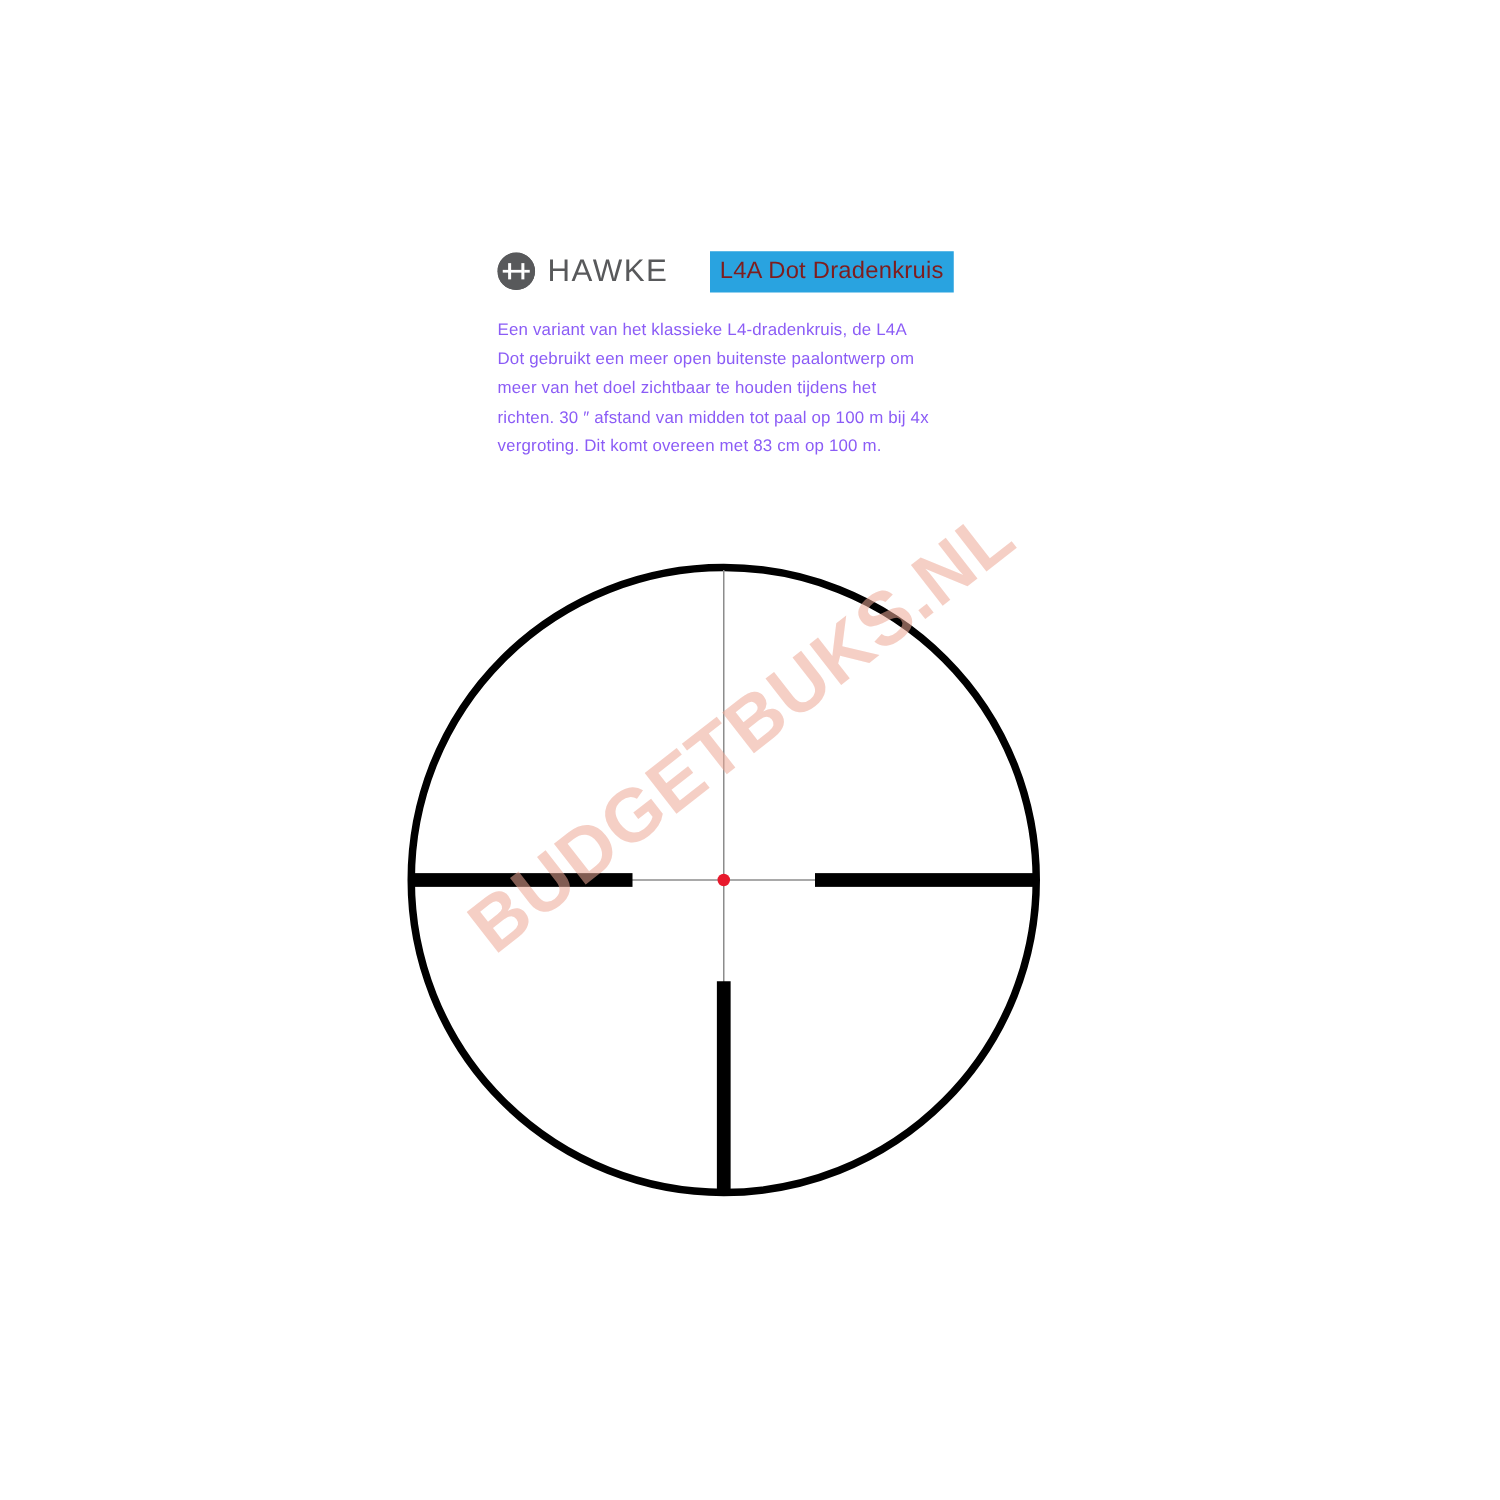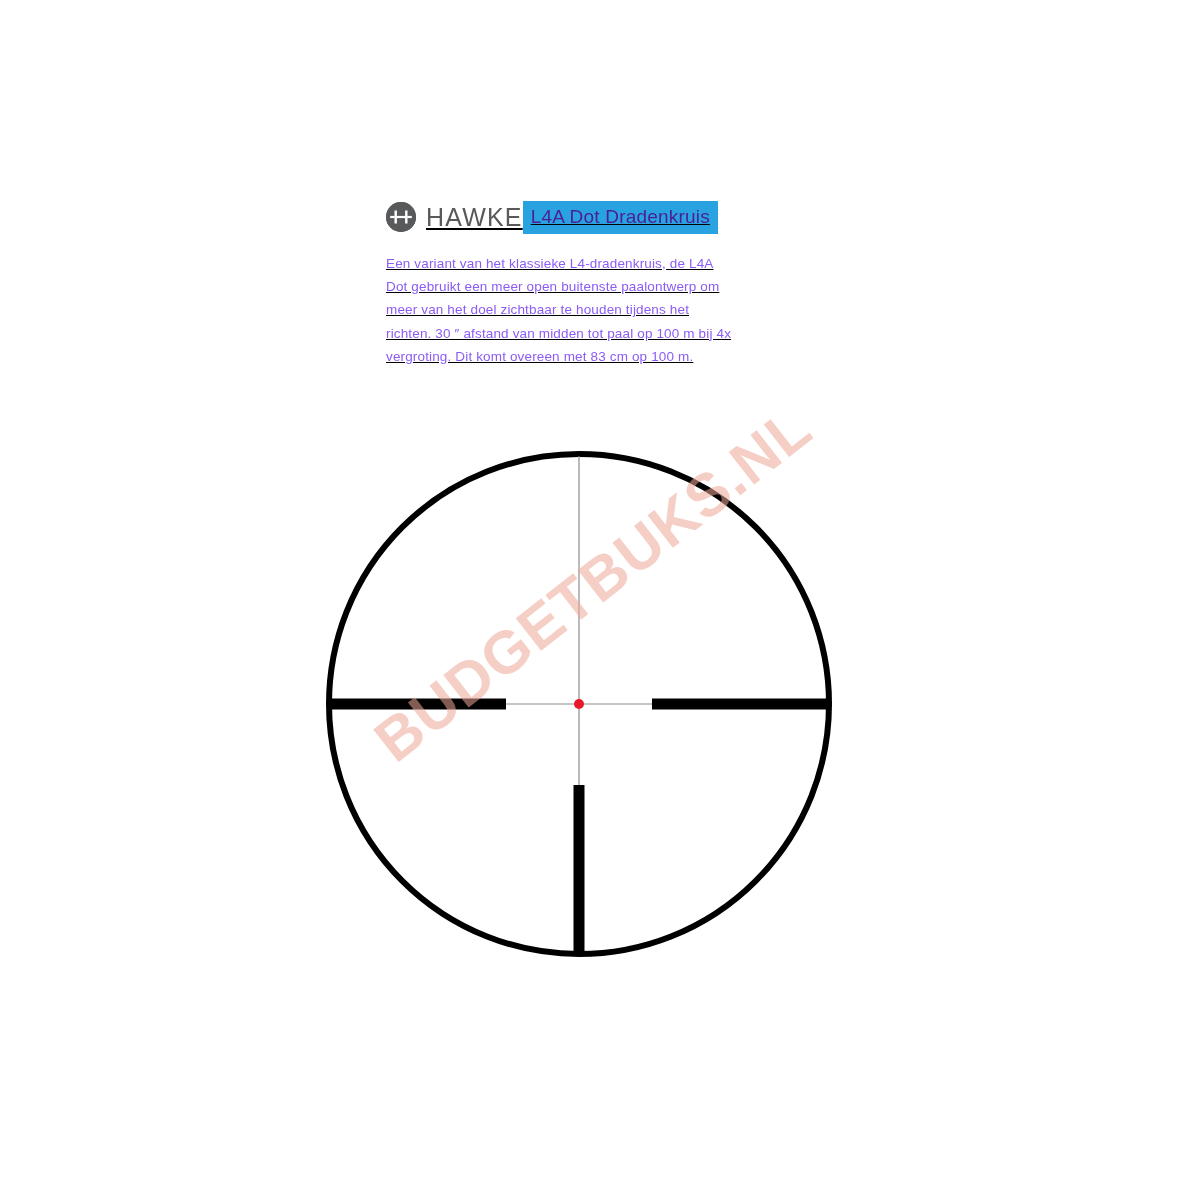--- a/index.html
+++ b/index.html
@@ -11,24 +11,23 @@
     width: 1200px;
     height: 1200px;
     position: relative;
     font-family: "Liberation Sans", sans-serif;
     overflow: hidden;
   }
 
   
   .header {
     position: absolute;
-    left: 386px;
+    left: 398px;
     top: 200px;
     width: 420px;
-    text-decoration: underline;
   }
   .brand-row {
     display: flex;
     align-items: center;
     height: 34px;
   }
   .brand-mark {
     width: 30px;
     height: 30px;
     border-radius: 50%;
@@ -45,23 +44,23 @@
   .brand-mark svg { display: block; }
   .brand-name {
     margin-left: 10px;
     font-size: 25px;
     letter-spacing: 1.2px;
     color: #58595b;
     font-weight: 400;
     white-space: nowrap;
   }
   .title-badge {
-    margin-left: 0;
+    margin-left: 33px;
     background: #29a3e0;
-    color: #4c1d95;
+    color: #7f1d1d;
     font-size: 19px;
     line-height: 1;
     padding: 6px 8px 8px 8px;
     white-space: nowrap;
     letter-spacing: 0.2px;
   }
   .desc {
     margin-top: 18px;
     font-size: 13.5px;
     line-height: 1.72;

